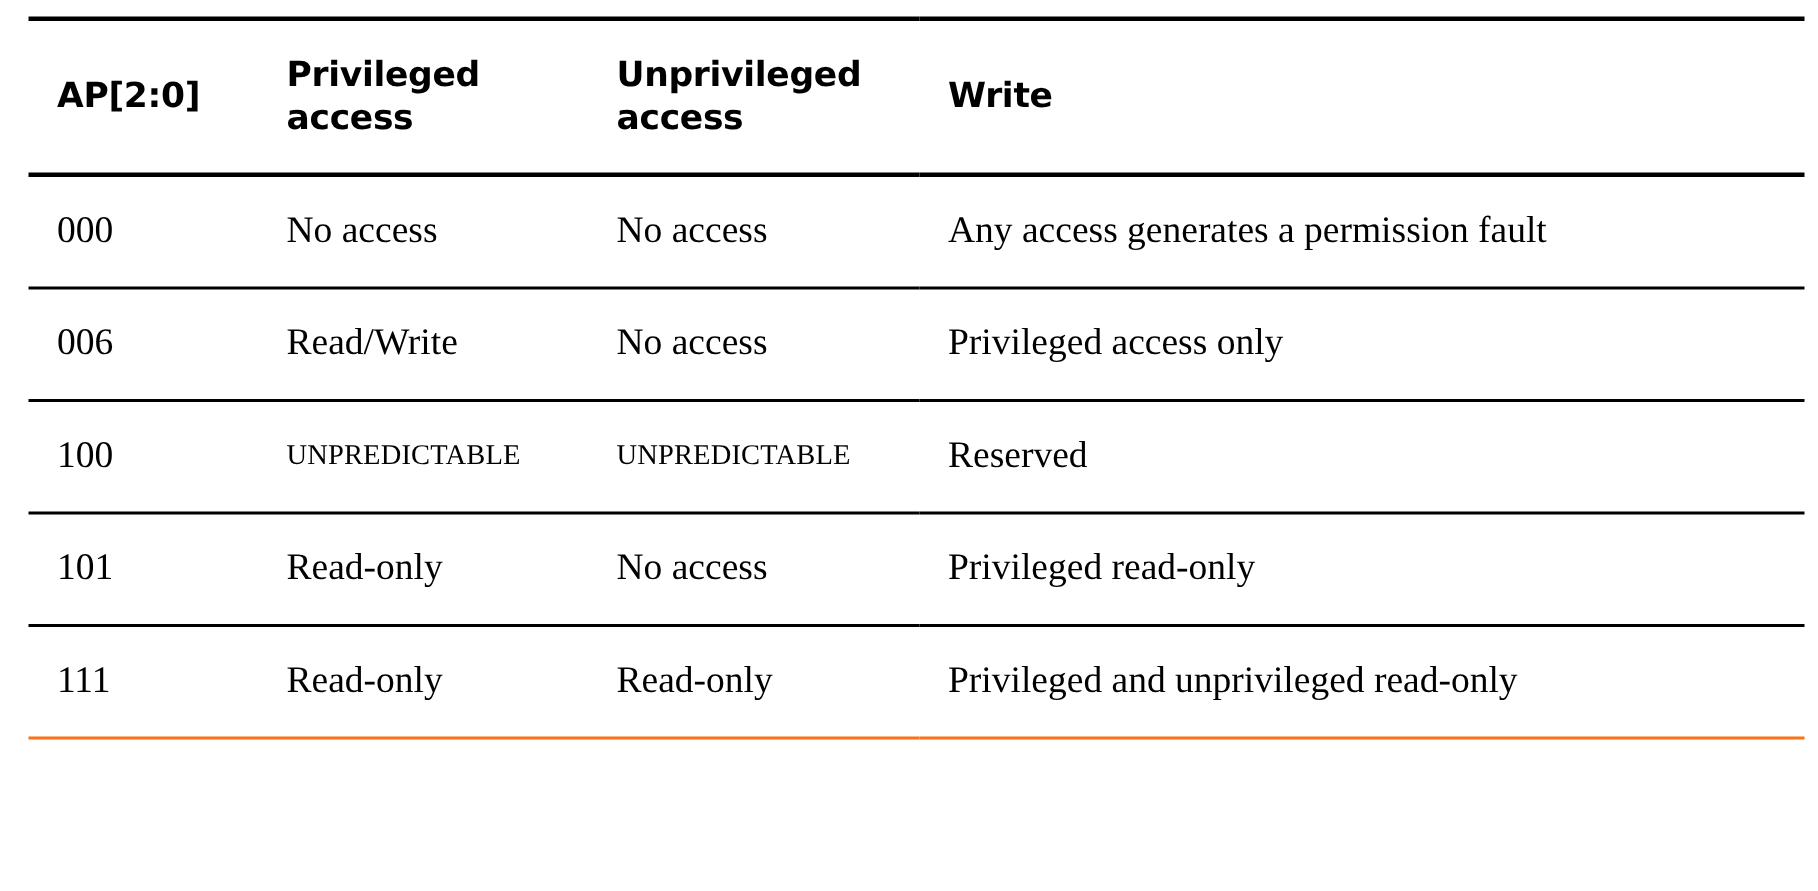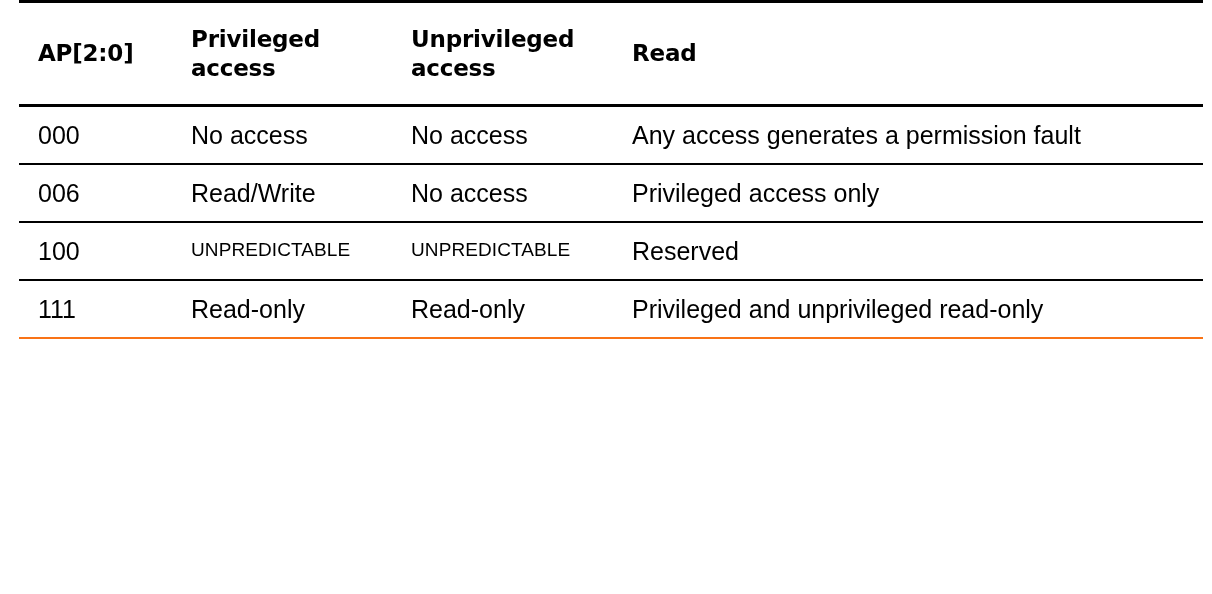--- a/index.html
+++ b/index.html
@@ -11,21 +11,21 @@
     width: 1212px;
     height: 594px;
     overflow: hidden;
     font-family: "Liberation Serif", "DejaVu Serif", serif;
     color: #000000;
   }
 
   .table-wrap {
     position: absolute;
     left: 19px;
-    top: 0;
+    top: 11px;
     width: 1184px;
   }
 
   table.ap-table {
     border-collapse: collapse;
     table-layout: fixed;
     width: 1184px;
   }
 
   
@@ -44,27 +44,27 @@
     padding: 0 0 0 19px;
     height: 104px;
     box-sizing: border-box;
     border-top: 3px solid #000000;
     border-bottom: 3px solid #000000;
     letter-spacing: -0.2px;
     white-space: pre-line;
   }
 
   tbody td {
-    font-family: Liberation Sans, sans-serif;
+    font-family: Liberation Serif, serif;
     font-size: 25px;
     line-height: 1.2;
     text-align: left;
     vertical-align: middle;
     padding: 0 0 0 19px;
-    height: 58px;
+    height: 75px;
     box-sizing: border-box;
     border-bottom: 2px solid #000000;
     white-space: nowrap;
   }
 
   tbody tr:last-child td {
     border-bottom: 2px solid #f97316;
   }
 
   td.smallcaps {
@@ -83,21 +83,21 @@
       <col class="c-unpriv">
       <col class="c-notes">
     </colgroup>
     <thead>
       <tr>
         <th>AP[2:0]</th>
         <th>Privileged
 access</th>
         <th>Unprivileged
 access</th>
-        <th>Read</th>
+        <th>Write</th>
       </tr>
     </thead>
     <tbody>
       <tr>
         <td>000</td>
         <td>No access</td>
         <td>No access</td>
         <td>Any access generates a permission fault</td>
       </tr>
       <tr>
@@ -106,20 +106,26 @@
         <td>No access</td>
         <td>Privileged access only</td>
       </tr>
       <tr>
         <td>100</td>
         <td class="smallcaps">UNPREDICTABLE</td>
         <td class="smallcaps">UNPREDICTABLE</td>
         <td>Reserved</td>
       </tr>
       <tr>
+        <td>101</td>
+        <td>Read-only</td>
+        <td>No access</td>
+        <td>Privileged read-only</td>
+      </tr>
+      <tr>
         <td>111</td>
         <td>Read-only</td>
         <td>Read-only</td>
         <td>Privileged and unprivileged read-only</td>
       </tr>
     </tbody>
   </table>
 </div>
 
 </body></html>

